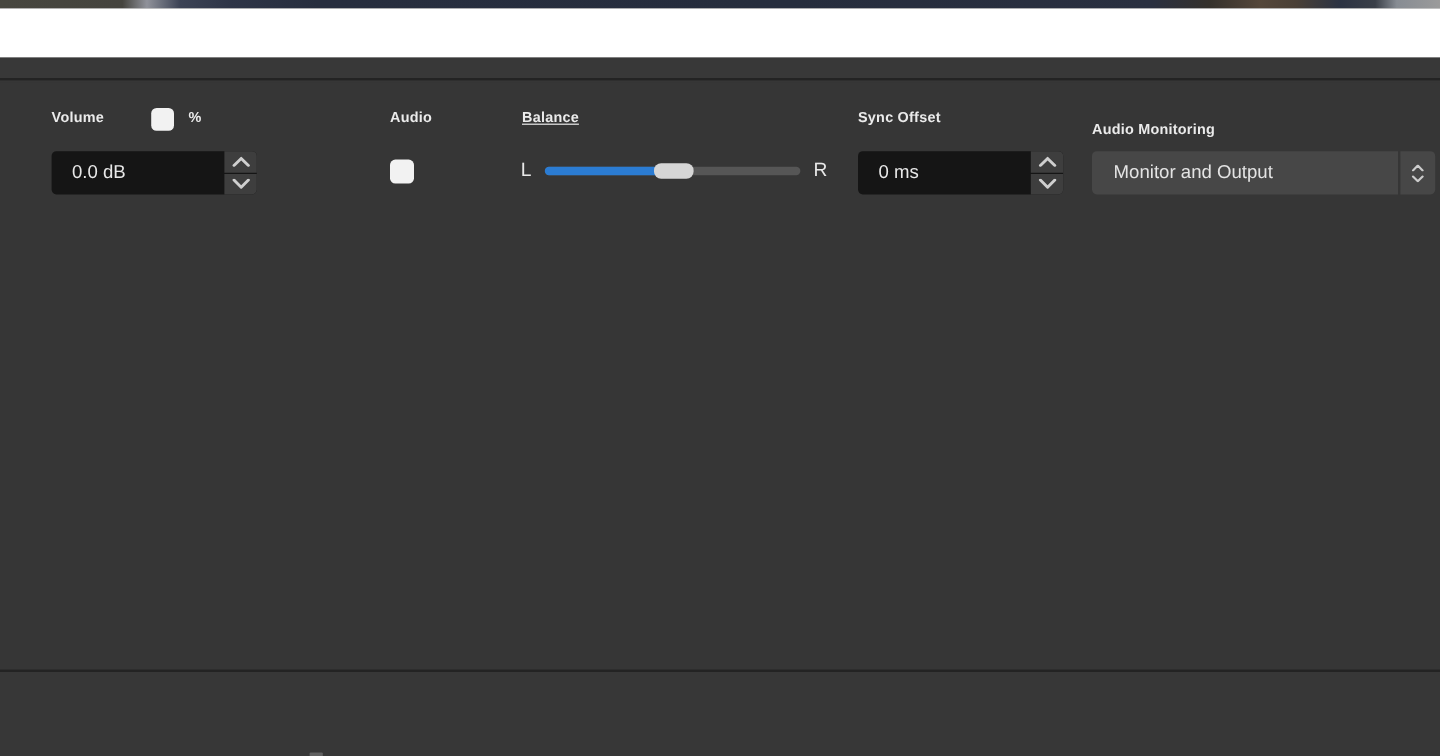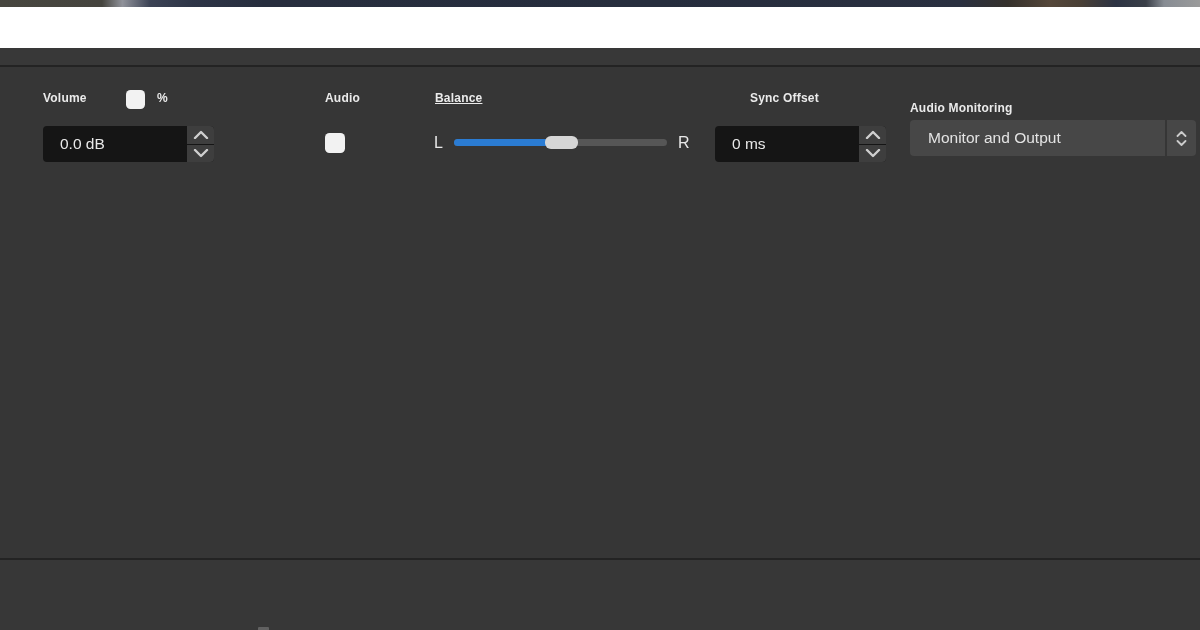--- a/index.html
+++ b/index.html
@@ -118,21 +118,21 @@
     position: absolute; top: -3px;
     width: 33px; height: 13px;
     background: #d6d6d6;
     border-radius: 6px;
     cursor: pointer;
   }
 
   
   .combobox {
     position: absolute;
-    left: 910px; top: 120px;
+    left: 910px; top: 126px;
     width: 286px; height: 36px;
     cursor: pointer;
   }
   .combo-main {
     position: absolute; left: 0; top: 0;
     width: 255px; height: 36px;
     background: #474747;
     border-radius: 4px 0 0 4px;
   }
   .combo-main .combo-text {
@@ -188,21 +188,21 @@
   <div class="checkbox" style="left:325px; top:133px; width:20px; height:20px;"></div>
 
   <div class="col-label" style="left:435px; top:91px;text-decoration:underline;">Balance</div>
   <div class="lr-label" style="left:434px; top:134px;">L</div>
   <div class="slider-track">
     <div class="slider-fill" style="width: 94.491px;"></div>
     <div class="slider-handle" style="left: 91.491px;"></div>
   </div>
   <div class="lr-label" style="left:678px; top:134px;">R</div>
 
-  <div class="col-label" style="left:750px; top:91px;">Sync Offset</div>
+  <div class="col-label" style="left:715px; top:91px;">Sync Offset</div>
   <div class="spinbox" style="left:715px; top:126px;">
     <span class="value">0 ms</span>
     <div class="spin-buttons">
       <div class="spin-btn up">
         <svg class="chev" width="16" height="9" viewBox="0 0 16 9">
             <polyline points="2,8 8,2 14,8" fill="none" stroke="#cfcfcf" stroke-width="2.4" stroke-linecap="round" stroke-linejoin="round"></polyline>
           </svg>
       </div>
       <div class="spin-btn down">
         <svg class="chev" width="16" height="9" viewBox="0 0 16 9">

